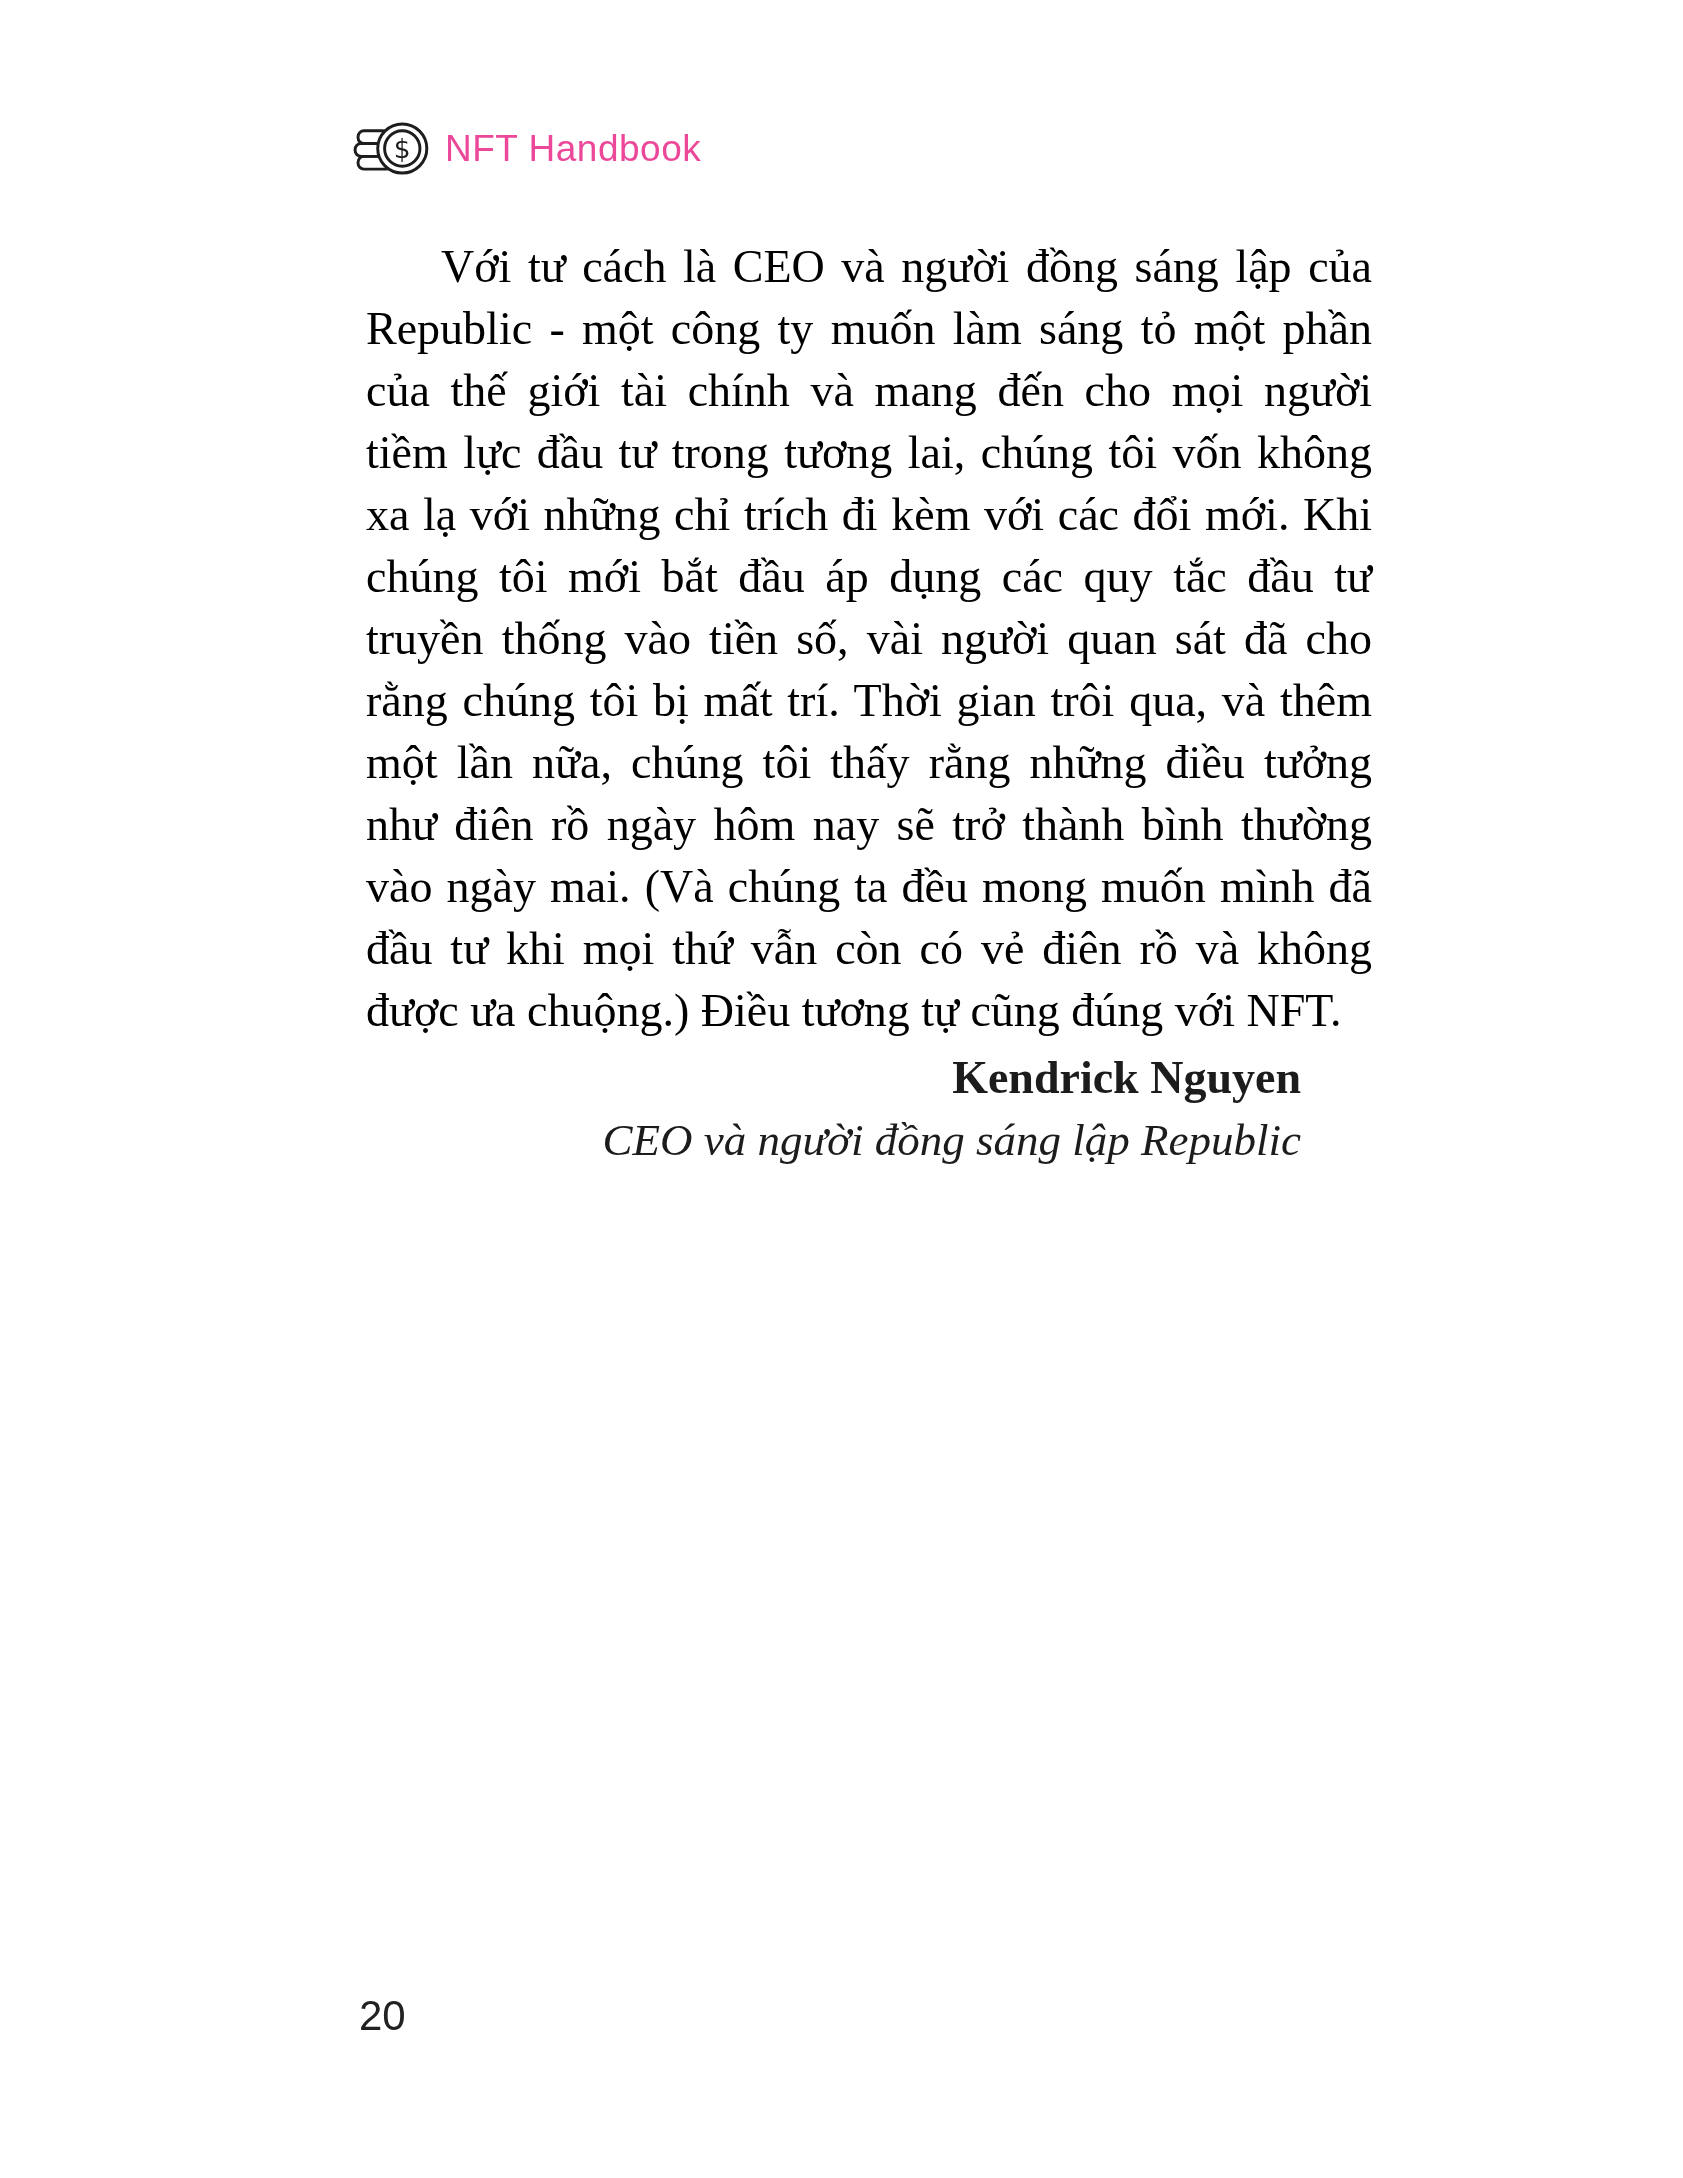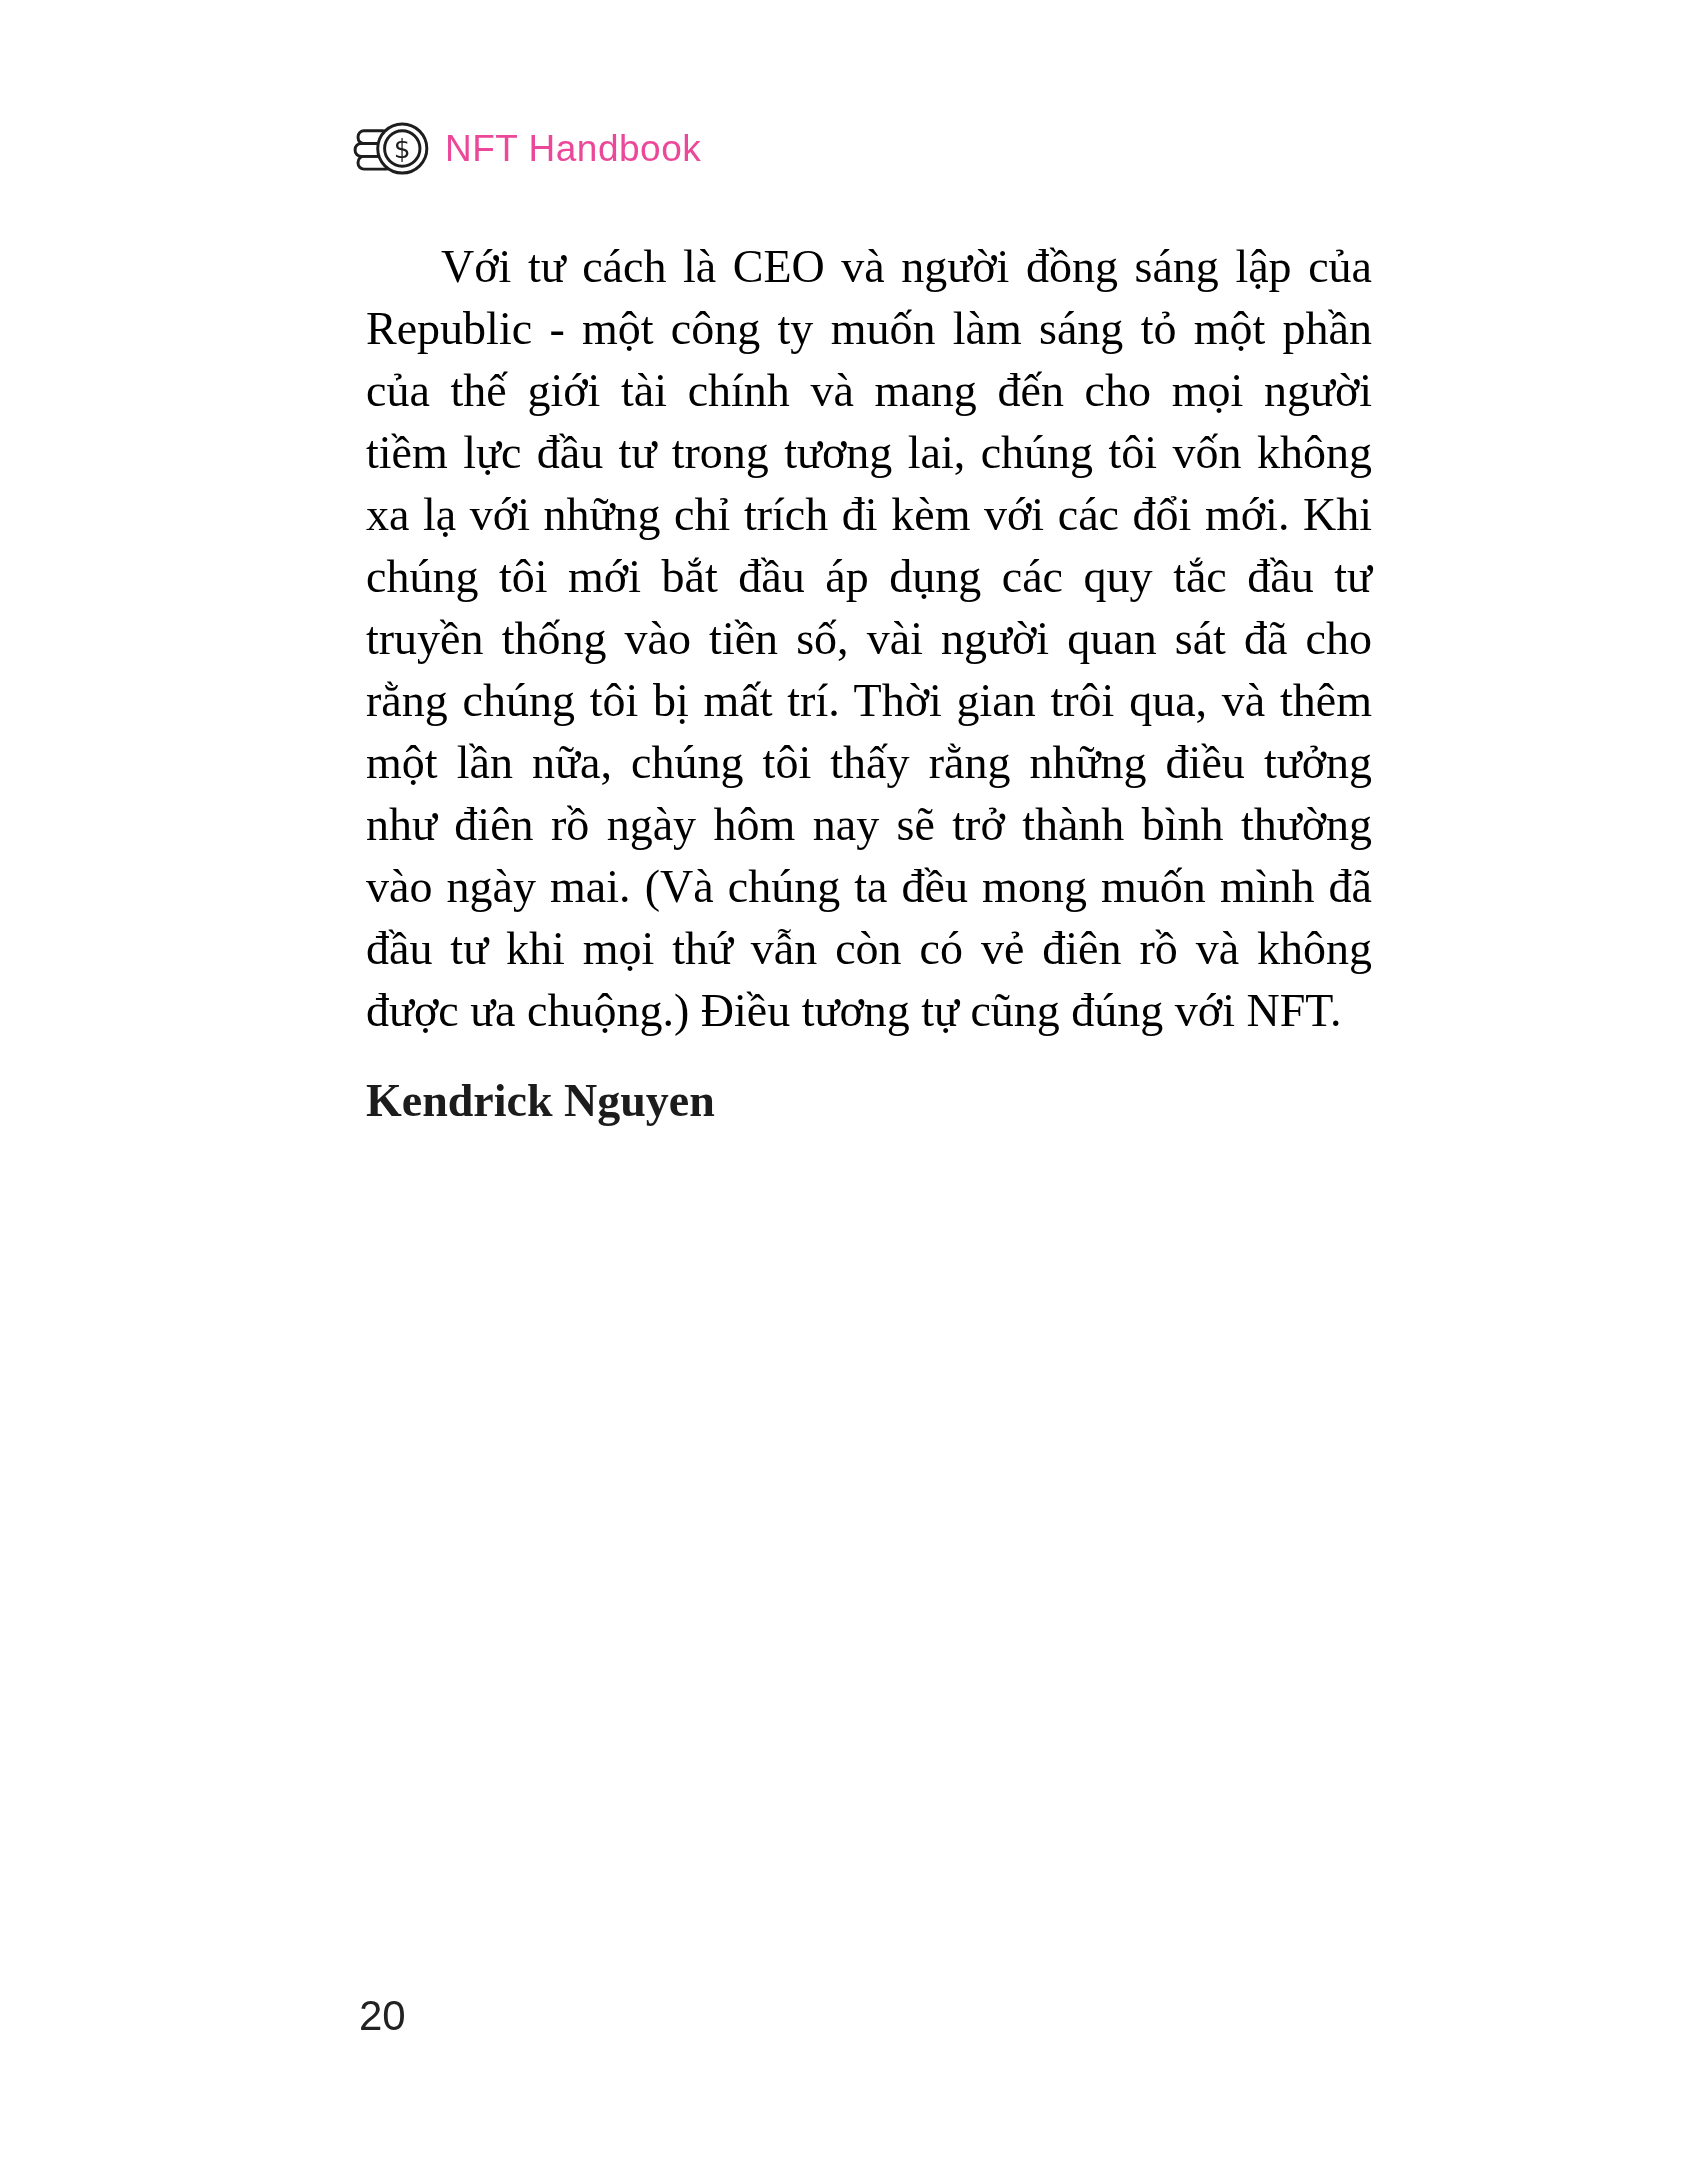--- a/index.html
+++ b/index.html
@@ -43,22 +43,22 @@
     font-size: 46px;
     line-height: 62px;
     text-align: justify;
     text-indent: 75px;
     color: #000000;
   }
   .body-paragraph + .body-paragraph { margin-top: 20px; }
 
   
   .signature {
-    margin-top: 28px;
-    text-align: left;
+    margin-top: 5px;
+    text-align: right;
     padding-right: 71px;
   }
   .signature-name {
     font-weight: bold;
     font-size: 46px;
     line-height: 62px;
   }
   .signature-title {
     font-style: italic;
     font-size: 45px;
@@ -94,19 +94,20 @@
       </svg>
     </span>
     <span class="brand-name">NFT Handbook</span>
   </div>
 
   <div class="content">
     <p class="body-paragraph">Với tư cách là CEO và người đồng sáng lập của Republic - một công ty muốn làm sáng tỏ một phần của thế giới tài chính và mang đến cho mọi người tiềm lực đầu tư trong tương lai, chúng tôi vốn không xa lạ với những chỉ trích đi kèm với các đổi mới. Khi chúng tôi mới bắt đầu áp dụng các quy tắc đầu tư truyền thống vào tiền số, vài người quan sát đã cho rằng chúng tôi bị mất trí. Thời gian trôi qua, và thêm một lần nữa, chúng tôi thấy rằng những điều tưởng như điên rồ ngày hôm nay sẽ trở thành bình thường vào ngày mai. (Và chúng ta đều mong muốn mình đã đầu tư khi mọi thứ vẫn còn có vẻ điên rồ và không được ưa chuộng.) Điều tương tự cũng đúng với NFT.</p>
 
     <div class="signature">
       <div class="signature-name">Kendrick Nguyen</div>
+      <div class="signature-title">CEO và người đồng sáng lập Republic</div>
     </div>
   </div>
 
   <div class="page-number">20</div>
 
 </div>
 
 
 </body></html>

